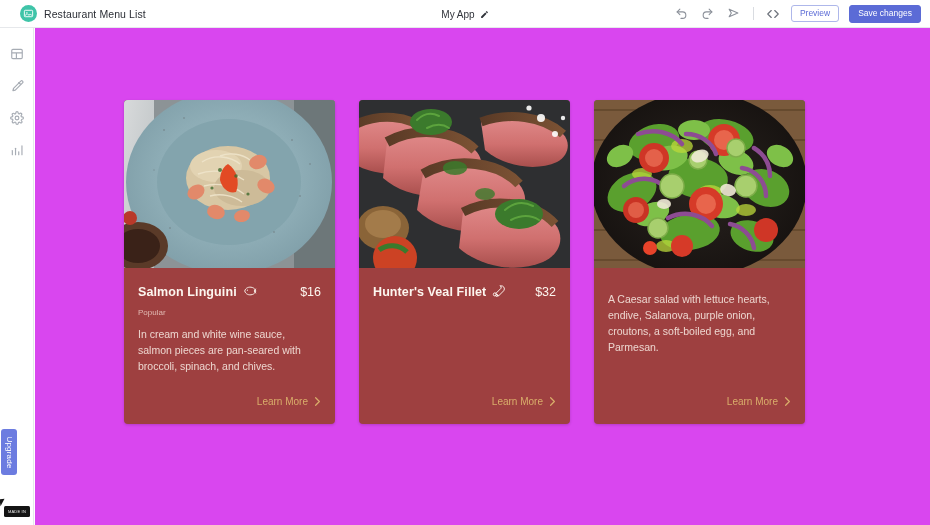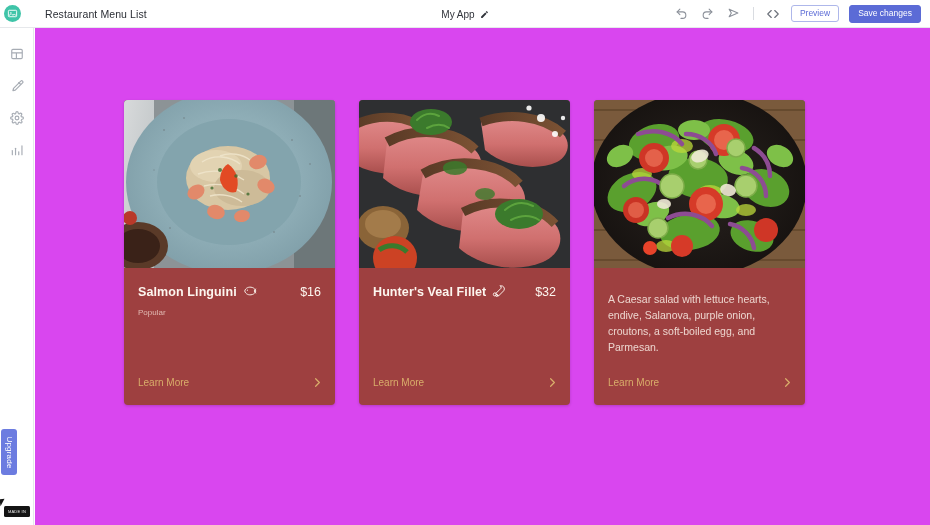--- a/index.html
+++ b/index.html
@@ -12,21 +12,21 @@
 
   
   .topbar {
     position: absolute; top: 0; left: 0;
     width: 930px; height: 28px;
     background: #ffffff;
     border-bottom: 1px solid #e6e8eb;
     display: flex; align-items: center;
     z-index: 20;
   }
-  .tb-left { display: flex; align-items: center; padding-left: 4px; gap: 24px; }
+  .tb-left { display: flex; align-items: center; padding-left: 20px; gap: 7px; }
   .logo {
     width: 17px; height: 17px; border-radius: 50%;
     background: #3fc4a8;
     display: flex; align-items: center; justify-content: center;
   }
   .logo svg { display:block; }
   .proj-title {
     font-size: 10.5px; color: #2c2f36; letter-spacing: .1px; white-space: nowrap;
   }
   .tb-center {
@@ -141,21 +141,21 @@
     margin-left: auto; font-size: 12.5px; font-weight: normal; color: #fdf6ef;
   }
   .tag {
     font-size: 8px; color: #e0b7b0; margin-top: 8px;
   }
   .desc {
     font-size: 10.5px; line-height: 16px; color: #edd6cf;
     margin-top: 9px; max-width: 180px;
   }
   .learn {
-    display: flex; align-items: center; justify-content: space-between;
+    display: flex; align-items: center; justify-content: flex-end;
     gap: 6px; padding: 0 14px 14px 14px; margin-top: 18px;
     cursor: pointer;
   }
   .learn-txt { font-size: 10px; color: #d9ad6a; }
   .chev { display: block; }
 </style>
 </head>
 <body>
 
 <div class="topbar">
@@ -315,20 +315,21 @@
           <span class="dish-icon">
             <svg width="14" height="12" viewBox="0 0 24 20" fill="none" stroke="#fdf6ef" stroke-width="1.6" stroke-linejoin="round">
               <path d="M16 4c-6-2-12 1-13 6 1 5 7 8 13 6 3-1 5-3 6-6-1-3-3-5-6-6z"></path>
               <path d="M22 6l-3 4 3 4"></path>
               <circle cx="7.5" cy="8.5" r="1" fill="#fdf6ef" stroke="none"></circle>
             </svg>
           </span>
           <span class="price">$16</span>
         </div>
         <div class="tag">Popular</div>
+        <div class="desc">In cream and white wine sauce, salmon pieces are pan-seared with broccoli, spinach, and chives.</div>
       </div>
       <div class="learn">
         <span class="learn-txt">Learn More</span>
         <span class="chev">
           <svg width="7" height="9" viewBox="0 0 8 12" fill="none" stroke="#d9ad6a" stroke-width="1.6" stroke-linecap="round" stroke-linejoin="round">
             <path d="M1.5 1L6.5 6l-5 5"></path>
           </svg>
         </span>
       </div>
     </div>

